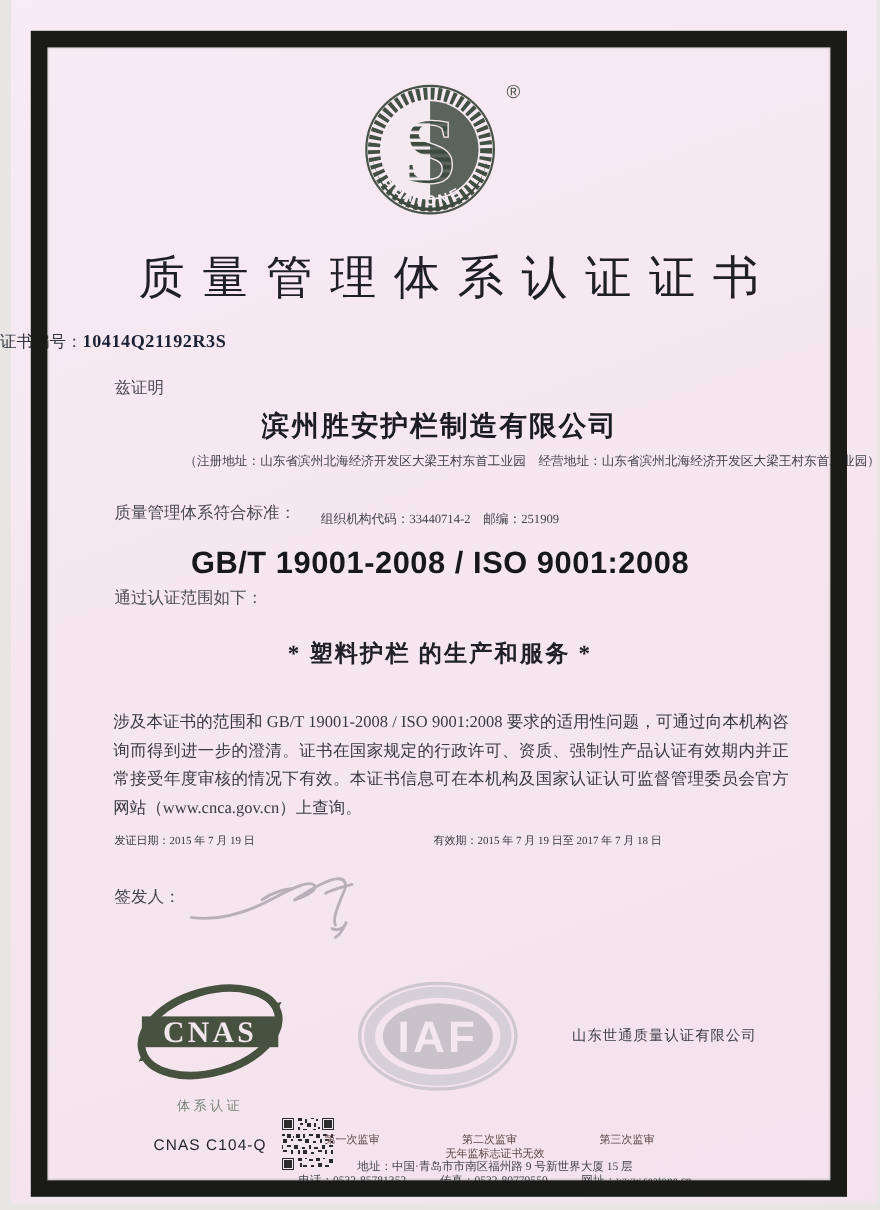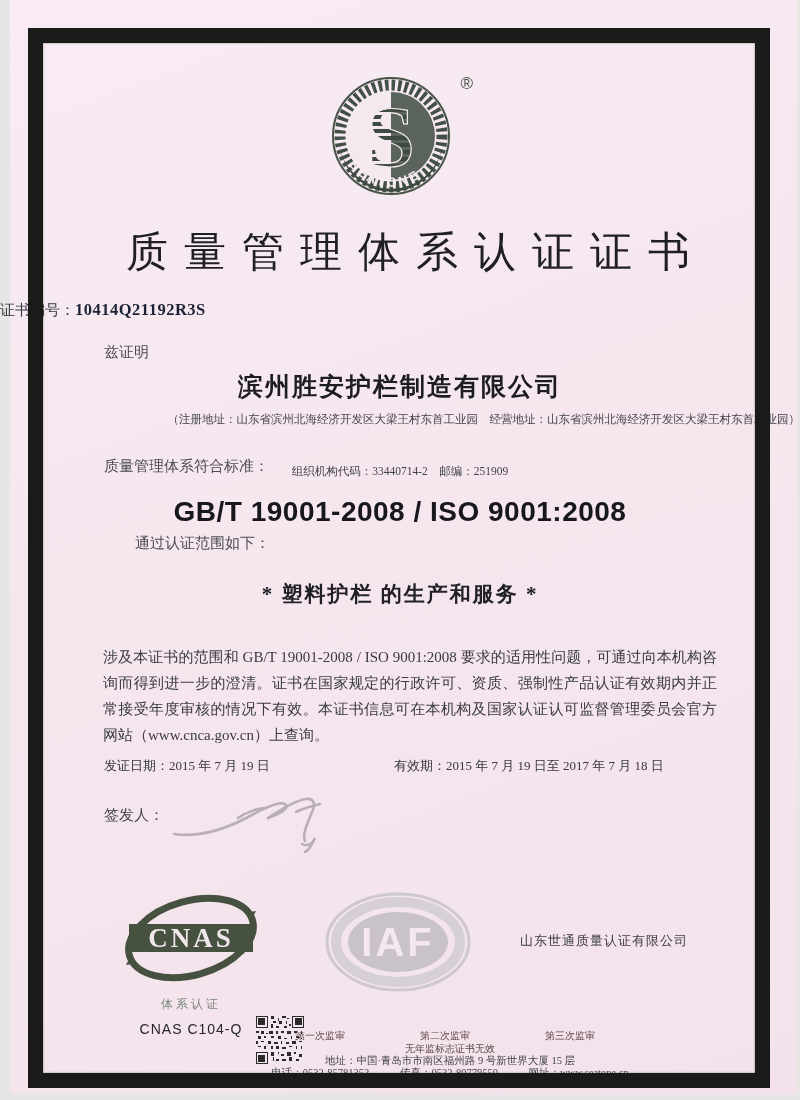--- a/index.html
+++ b/index.html
@@ -34,34 +34,34 @@
   .certno b{font-size:16.5px;color:#1d2336;letter-spacing:.5px;}
   .hereby{top:343px;left:104px;font-size:15px;color:#4c4c52;}
   .company{top:370px;font-size:25px;font-weight:bold;color:#1c1c22;letter-spacing:2px;}
   .addrline{top:412px;font-size:11.5px;color:#43434b;text-align:right;}
   .orgline{top:433px;font-size:11.5px;color:#43434b;margin-top:31px;}
   .stdlabel{top:457px;left:104px;font-size:15px;color:#4c4c52;}
   .standard{
     top:496px;font-size:28px;font-weight:bold;color:#17171c;
     font-family:"Liberation Sans","DejaVu Sans",sans-serif;letter-spacing:.5px;
   }
-  .scopelabel{top:534px;left:104px;font-size:15px;color:#4c4c52;margin-left:31px;}
+  .scopelabel{top:534px;left:104px;font-size:15px;color:#4c4c52;}
   .scope{top:580px;font-size:21px;font-weight:bold;color:#202026;letter-spacing:2px;}
   .bodytext{
     top:644px;left:103px;width:614px;font-size:15px;line-height:26px;
     text-align:justify;color:#3a3a42;
   }
-  .daterow{top:757px;left:104px;width:616px;font-size:13px;color:#37373f;}
+  .daterow{top:757px;left:104px;width:616px;font-size:10px;color:#37373f;}
   .validity{position:absolute;left:290px;top:0;}
   .signer{top:806px;left:104px;font-size:15px;color:#44444b;}
   .sig-svg{left:168px;top:778px;}
 
   .cnas-wrap{left:116px;top:888px;width:150px;text-align:center;}
   .cnas-cap1{font-size:12px;color:#79857a;letter-spacing:3px;margin-top:2px;}
-  .cnas-cap2{font-size:14px;color:#26262c;font-family:"Liberation Sans",sans-serif;letter-spacing:1px;margin-top:8px;}
+  .cnas-cap2{font-size:14px;color:#26262c;font-family:"Liberation Sans",sans-serif;letter-spacing:1px;margin-top:18px;}
   .iaf-wrap{left:322px;top:890px;}
   .issuer{left:520px;top:932px;font-size:13px;color:#3d3d46;letter-spacing:1px;}
 
   .qr-wrap{left:256px;top:1016px;width:48px;height:48px;}
   .audits{top:1029px;left:295px;width:300px;display:flex;justify-content:space-between;
     font-size:10px;color:#5d4646;}
   .notice{top:1042px;left:100px;width:700px;text-align:center;font-size:10px;color:#5d4646;}
   .addr2{top:1054px;left:100px;width:700px;text-align:center;font-size:10.5px;color:#44444e;}
   .contact{top:1066px;left:100px;width:700px;text-align:center;font-size:10.5px;color:#44444e;}
   .contact span{margin:15px 14px;}

